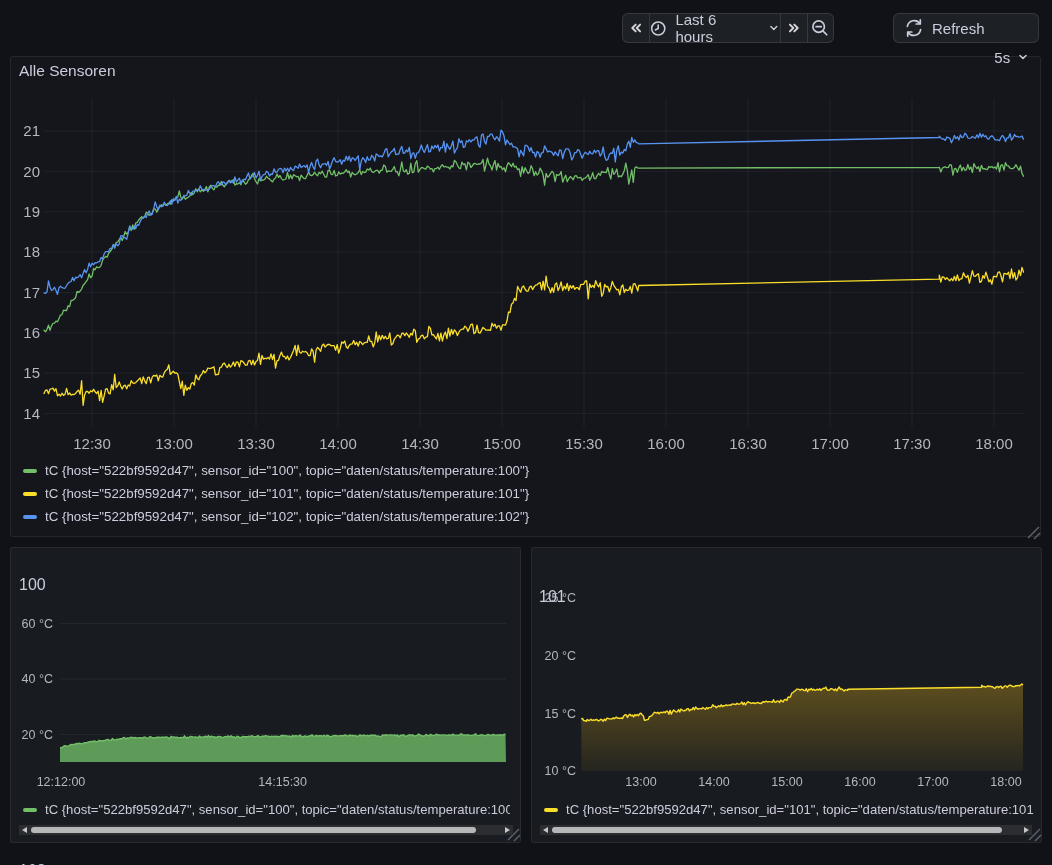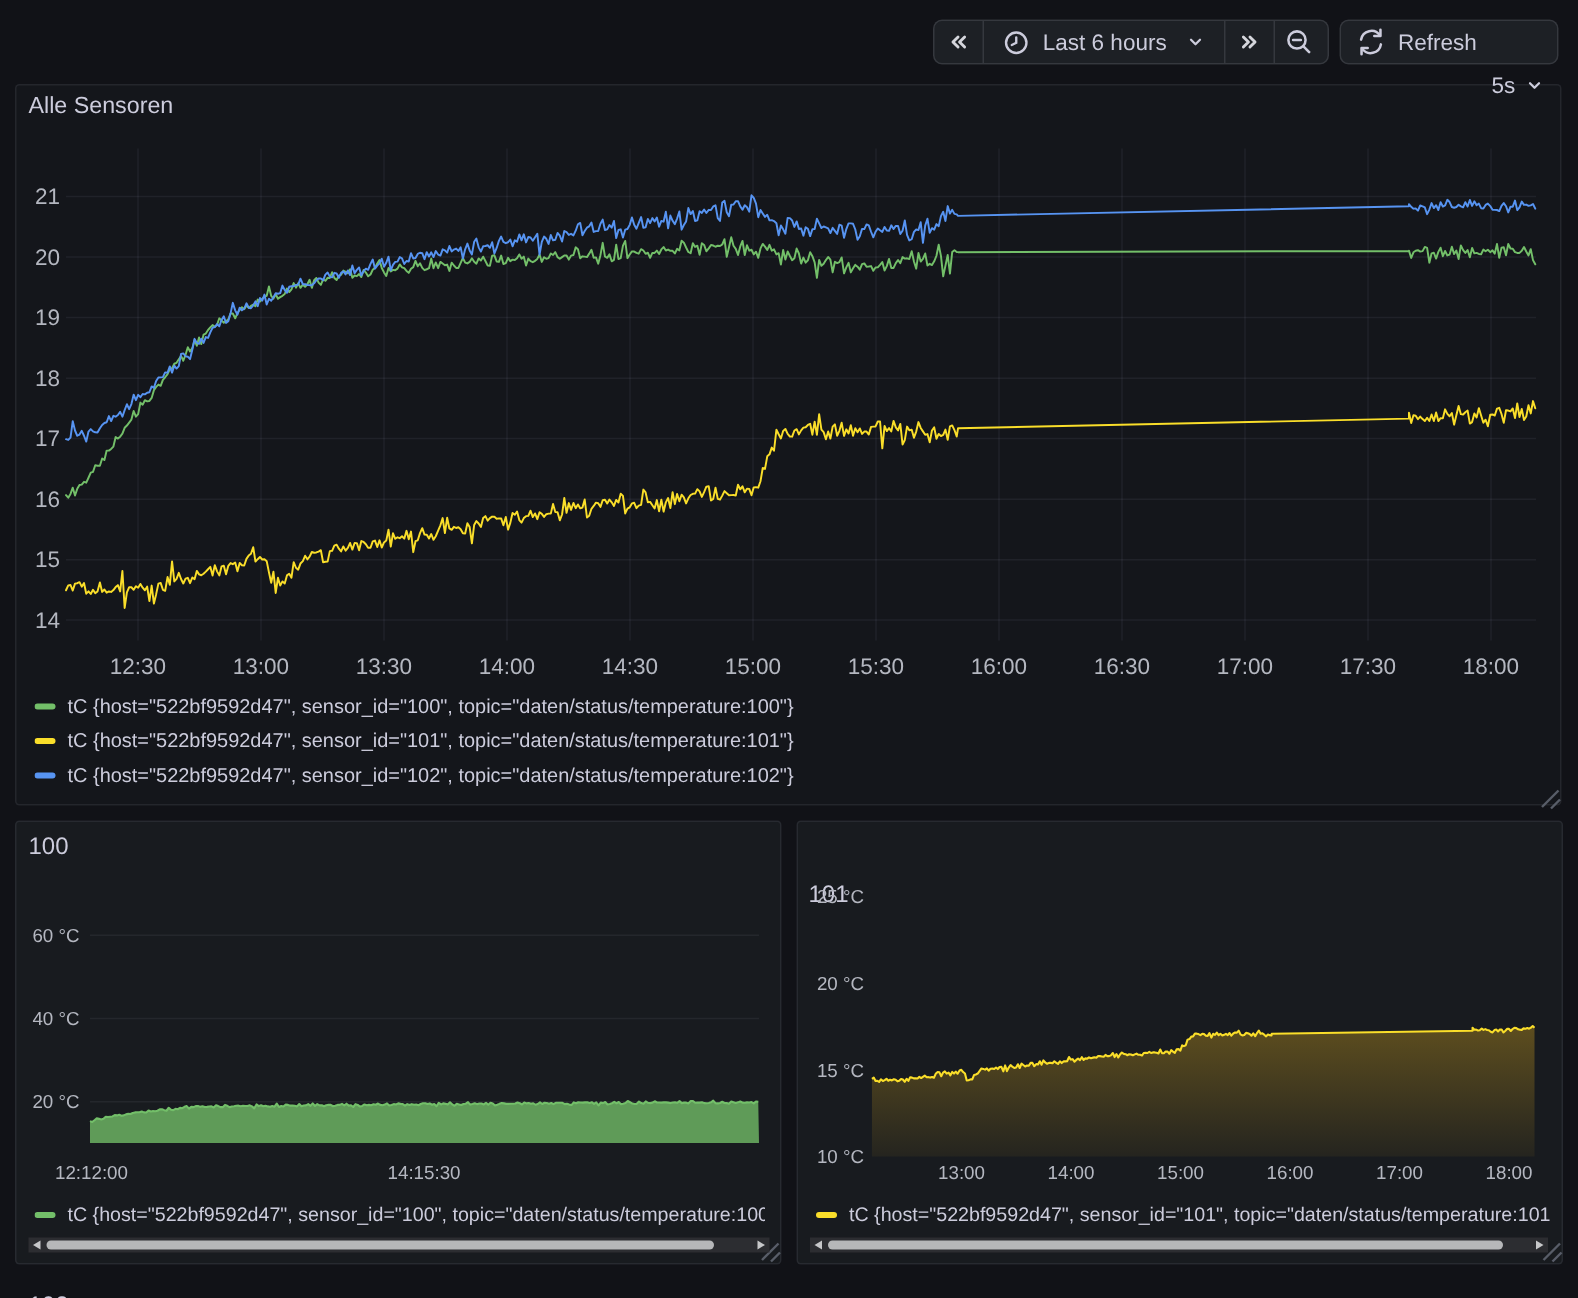--- a/index.html
+++ b/index.html
@@ -16,21 +16,21 @@
 .sbar { position:absolute; height:10px; background:#2c2d31; }
 .sthumb { position:absolute; top:2px; height:6px; background:#b6b7b9; border-radius:3px; }
 .arrow { position:absolute; top:1.5px; width:0; height:0; border-top:3.5px solid transparent; border-bottom:3.5px solid transparent; }
 </style></head>
 <body>
 
 <div class="panel" style="left:10px; top:56px; width:1031px; height:481px; background:#14161b;"></div>
 <div class="panel" style="left:10px; top:547px; width:511px; height:296px;"></div>
 <div class="panel" style="left:531px; top:547px; width:511px; height:296px;"></div>
 <div class="ptitle" style="left:19px; top:62px; font-size:15.5px;">Alle Sensoren</div>
-<div class="ptitle" style="left:19px; top:556px;">100</div>
+<div class="ptitle" style="left:19px; top:576px;">100</div>
 <div class="ptitle" style="left:539px; top:556px;margin-top:32px;">101</div>
 <div class="ptitle" style="left:19px; top:862px;">102</div>
 
 <svg width="1052" height="865" viewBox="0 0 1052 865" style="position:absolute;left:0;top:0;font-family:'Liberation Sans',sans-serif;">
 <line x1="44" y1="131.0" x2="1024" y2="131.0" stroke="rgba(204,204,220,0.07)" stroke-width="1"></line>
 <text x="40" y="136.2" font-size="15" fill="#b4b7c0" text-anchor="end">21</text>
 <line x1="44" y1="171.3" x2="1024" y2="171.3" stroke="rgba(204,204,220,0.07)" stroke-width="1"></line>
 <text x="40" y="176.5" font-size="15" fill="#b4b7c0" text-anchor="end">20</text>
 <line x1="44" y1="211.7" x2="1024" y2="211.7" stroke="rgba(204,204,220,0.07)" stroke-width="1"></line>
 <text x="40" y="216.9" font-size="15" fill="#b4b7c0" text-anchor="end">19</text>
@@ -100,21 +100,21 @@
 <text x="933.0" y="786" font-size="12.5" fill="#b4b7c0" text-anchor="middle">17:00</text>
 <text x="1006.0" y="786" font-size="12.5" fill="#b4b7c0" text-anchor="middle">18:00</text>
 <line x1="1028" y1="538" x2="1039" y2="527" stroke="#585d68" stroke-width="1.6"></line>
     <line x1="1034" y1="539" x2="1040" y2="533" stroke="#585d68" stroke-width="1.6"></line>
 <line x1="508" y1="840" x2="519" y2="829" stroke="#585d68" stroke-width="1.6"></line>
     <line x1="514" y1="841" x2="520" y2="835" stroke="#585d68" stroke-width="1.6"></line>
 <line x1="1029" y1="840" x2="1040" y2="829" stroke="#585d68" stroke-width="1.6"></line>
     <line x1="1035" y1="841" x2="1041" y2="835" stroke="#585d68" stroke-width="1.6"></line>
 </svg>
 
-<div class="btngroup" style="left:622px; width:264px;">
+<div class="btngroup" style="left:622px; width:212px;">
   <div class="seg" style="width:32px;">
     <svg width="16" height="16" viewBox="0 0 16 16" fill="none" stroke="#d5d6dc" stroke-width="1.9" stroke-linecap="round" stroke-linejoin="round">
         <path d="M7.7 4.6 L4.3 8 L7.7 11.4"></path>
         <path d="M12.1 4.6 L8.7 8 L12.1 11.4"></path>
       </svg>
   </div>
   <div class="seg" style="width:161px; gap:9px;">
     <svg width="17" height="17" viewBox="0 0 16 16" fill="none" stroke="#ccccdc" stroke-width="1.5" stroke-linecap="round">
         <circle cx="8" cy="8" r="6.4"></circle>
         <path d="M8 4.6 V8 L5.2 9.4"></path>

